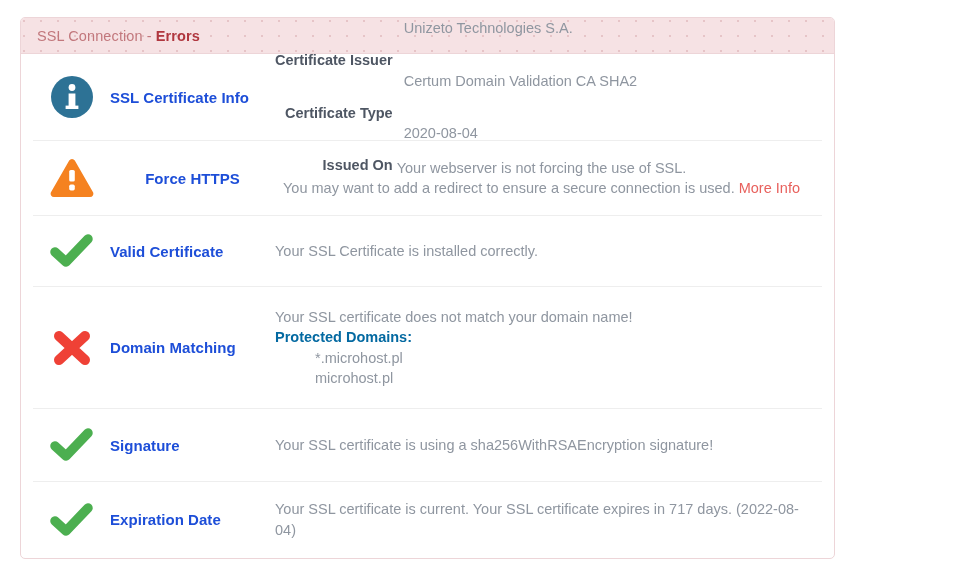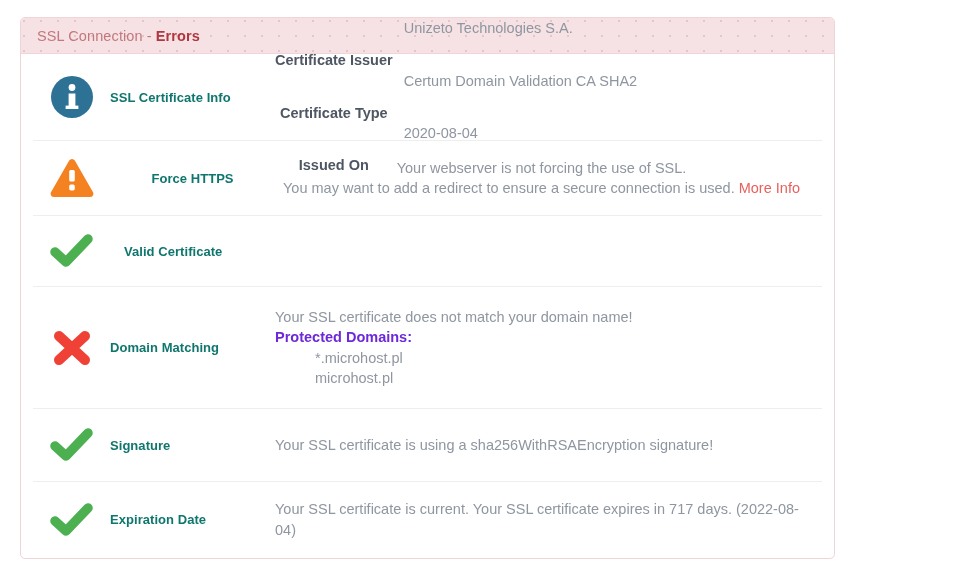--- a/index.html
+++ b/index.html
@@ -71,51 +71,51 @@
   .cell-icon {
     width: 77px;
     flex: 0 0 77px;
     display: flex;
     justify-content: center;
     align-items: center;
   }
   .cell-label {
     width: 165px;
     flex: 0 0 165px;
-    font-size: 13px;
-    font-weight: bold;
-    color: #0f766e;
+    font-size: 15px;
+    font-weight: bold;
+    color: #1d4ed8;
     letter-spacing: 0.05px;
   }
   .cell-body {
     flex: 1 1 auto;
     font-size: 14.5px;
     color: #8f96a0;
     line-height: 20.5px;
     padding-right: 14px;
   }
 
   
   .row-info        { height: 86px; }
   .row-https       { height: 75px; text-align: center; }
-  .row-valid       { height: 71px; gap: 14px; }
+  .row-valid       { height: 71px; }
   .row-domain      { height: 122px; }
   .row-signature   { height: 73px; }
   .row-expiration  { height: 76px; }
 
   
   .definfo {
     display: grid;
     grid-template-columns: auto auto;
     column-gap: 11px;
     row-gap: 0px;
     justify-content: start;
   }
   .definfo .dt {
-    text-align: center;
+    text-align: right;
     font-weight: bold;
     color: #4e5663;
     font-size: 14.5px;
     line-height: 20.5px;
     white-space: nowrap;
     margin-top: 32px;
   }
   .definfo .dd {
     text-align: left;
     color: #8f96a0;
@@ -124,21 +124,21 @@
     white-space: nowrap;
   }
 
   .link-more {
     color: #e8615d;
     text-decoration: none;
   }
 
   .strong-sub {
     font-weight: bold;
-    color: #6d28d9;
+    color: #0369a1;
   }
   .domain-entry {
     padding-left: 40px;
   }
 
   
   .icon-wrap {
     display: block;
     line-height: 0;
   }
@@ -198,20 +198,23 @@
 
     <div class="row row-valid">
       <div class="cell-icon">
         <span class="icon-wrap">
           <svg width="44" height="38" viewBox="0 0 44 38">
             <path d="M5 20 L16 30 L38 7" stroke="#4caf50" stroke-width="9.5" fill="none" stroke-linecap="round" stroke-linejoin="round"></path>
           </svg>
         </span>
       </div>
       <div class="cell-label">Valid Certificate</div>
+      <div class="cell-body">
+        <div>Your SSL Certificate is installed correctly.</div>
+      </div>
     </div>
 
     <div class="row row-domain">
       <div class="cell-icon">
         <span class="icon-wrap">
           <svg width="42" height="40" viewBox="0 0 42 40">
             <path d="M8 8 L34 32 M34 8 L8 32" stroke="#ef4136" stroke-width="10" fill="none" stroke-linecap="round"></path>
           </svg>
         </span>
       </div>

